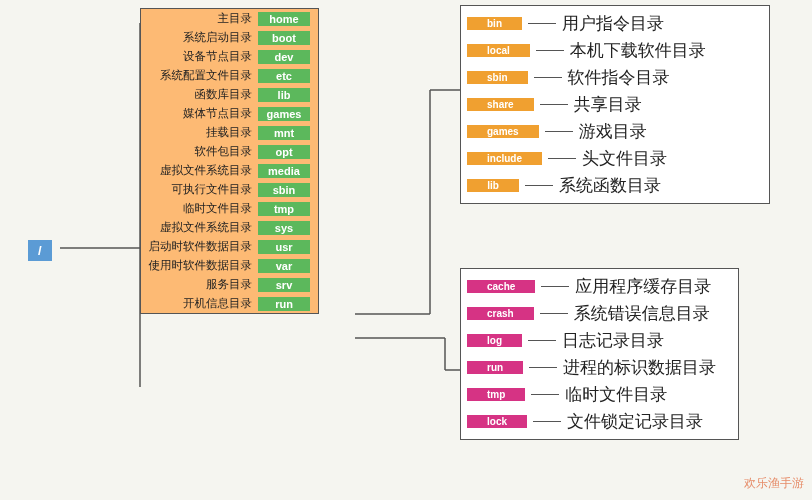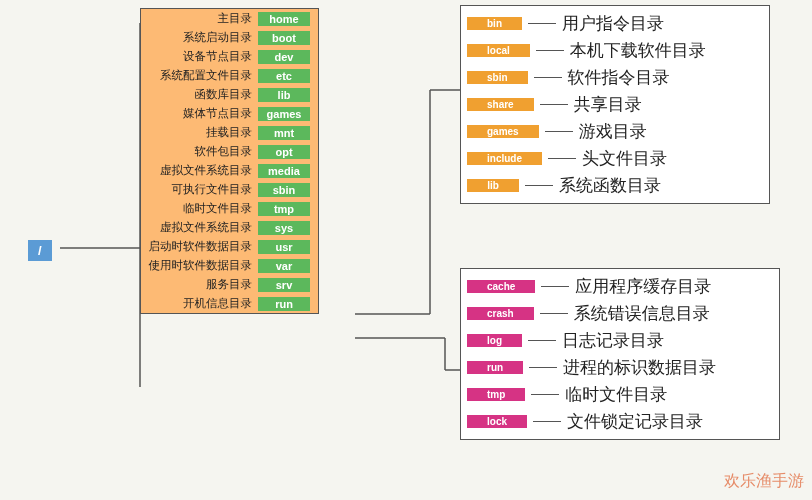--- a/index.html
+++ b/index.html
@@ -78,21 +78,21 @@
       border: 1.5px solid #555;
       background: white;
       padding: 4px 0;
     }
 
     
     .var-box {
       position: absolute;
       left: 460px;
       top: 268px;
-      width: 320px;
+      width: 279px;
       border: 1.5px solid #555;
       background: white;
       padding: 4px 0;
     }
 
     .sub-row {
       display: flex;
       align-items: center;
       padding: 2px 6px;
       gap: 6px;
@@ -131,21 +131,21 @@
       width: 812px;
       height: 500px;
       pointer-events: none;
     }
 
     
     .watermark {
       position: absolute;
       bottom: 8px;
       right: 8px;
-      font-size: 16px;
+      font-size: 12px;
       color: #e06030;
       opacity: 0.7;
     }
   </style>
 </head>
 <body>
 
 <div class="diagram">
 
   <svg class="connector-svg">

